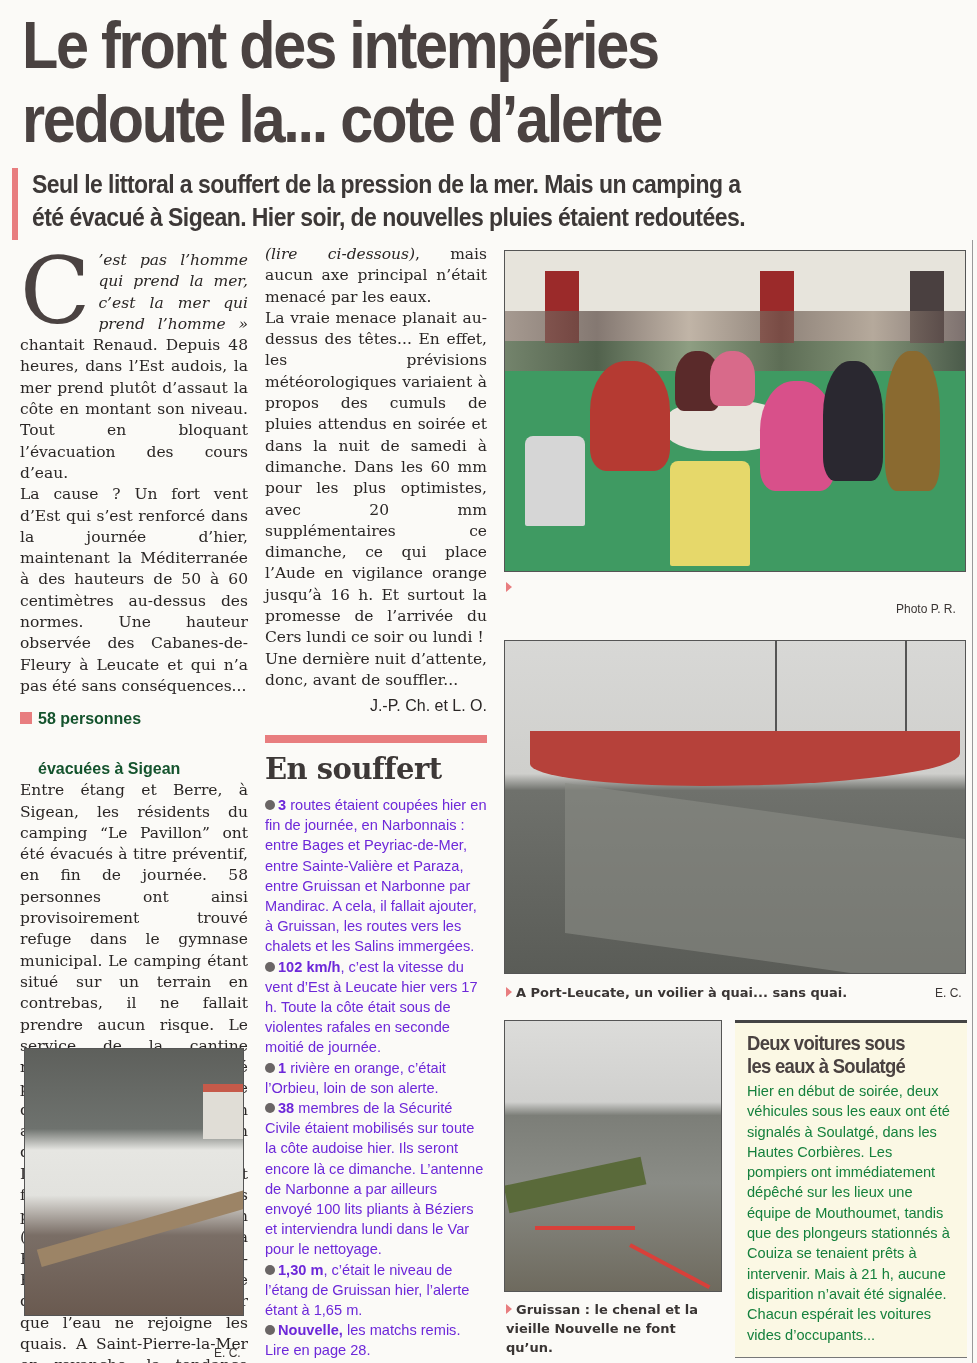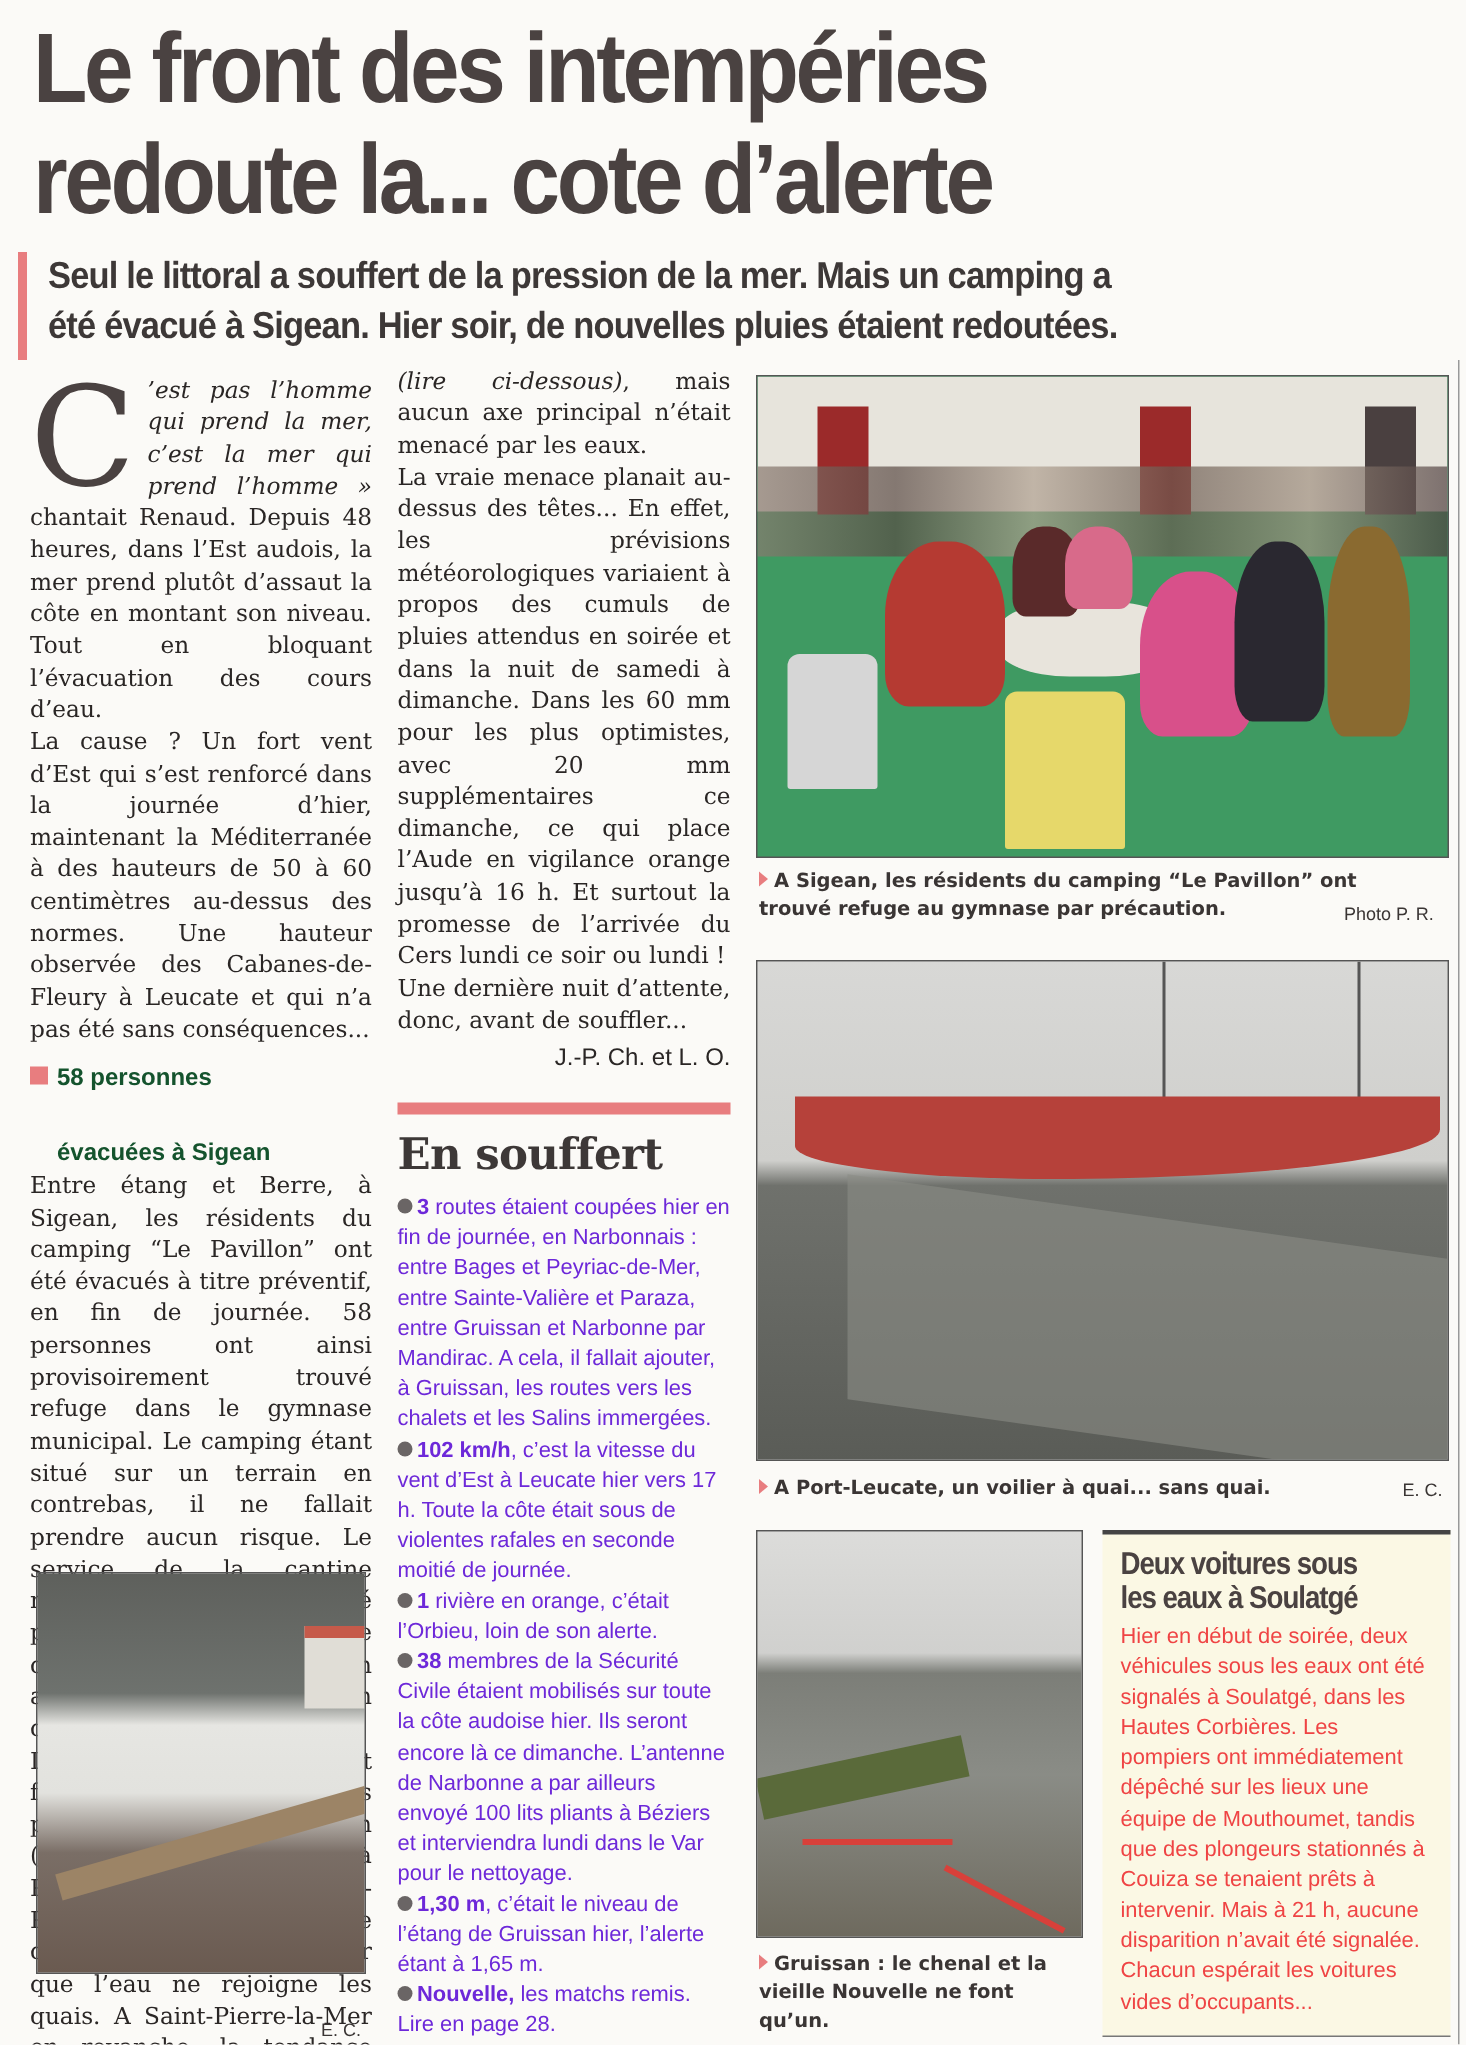--- a/index.html
+++ b/index.html
@@ -91,21 +91,21 @@
     .box {
       position: absolute; left: 735px; top: 1020px; width: 232px; height: 338px;
       background: #fbf8e4; border-top: 3px solid #444; border-bottom: 1px solid #777;
       padding: 8px 12px;
     }
     .box h3 {
       font-family: "Liberation Sans", sans-serif; font-weight: 700; font-size: 21px;
       line-height: 23px; color: #4a4241; letter-spacing: -0.8px; margin-bottom: 4px;
       transform: scaleX(0.88); transform-origin: left top; white-space: nowrap;
     }
-    .box p { font-family: "Liberation Sans", sans-serif; font-size: 14.6px; line-height: 20.3px; color: #ef4444; }
+    .box p { font-family: "Liberation Sans", sans-serif; font-size: 14.6px; line-height: 20.3px; color: #15803d; }
 
     .rule-v { position: absolute; left: 972px; top: 240px; width: 1px; height: 1123px; background: #999; }
   </style>
 </head>
 <body>
 
 <h1 class="headline">
   <div>Le front des intempéries</div>
   <div>redoute la... cote d’alerte</div>
 </h1>
@@ -158,21 +158,21 @@
   <div class="person" style="left:85px; top:110px; width:80px; height:110px; background:#b53a32;"></div>
   <div class="person" style="left:170px; top:100px; width:45px; height:60px; background:#5a2a2a;"></div>
   <div class="person" style="left:205px; top:100px; width:45px; height:55px; background:#d86a8a;"></div>
   <div class="person" style="left:255px; top:130px; width:75px; height:110px; background:#d8508a;"></div>
   <div class="person" style="left:318px; top:110px; width:60px; height:120px; background:#2a2830;"></div>
   <div class="person" style="left:380px; top:100px; width:55px; height:140px; background:#8a6a30;"></div>
   <div class="chair" style="left:165px; top:210px; width:80px; height:105px;"></div>
   <div class="chair" style="left:20px; top:185px; width:60px; height:90px; background:#d6d6d6;"></div>
 </div>
 <div class="caption" style="left:506px; top:578px; width:450px;">
-  <span class="tri"></span><span>A Sigean, les résidents du camping “Le Pavillon” ont trouvé refuge au gymnase par précaution.</span>
+  <span class="tri"></span>
 </div>
 <div class="credit" style="left:896px; top:602px;">Photo P. R.</div>
 
 <div class="photo p-boat">
   <div class="mast" style="left:270px; top:0; height:95px;"></div>
   <div class="mast" style="left:400px; top:0; height:95px;"></div>
   <div class="hull"></div>
   <div class="quay"></div>
 </div>
 <div class="caption" style="left:506px; top:983px; width:400px;">

